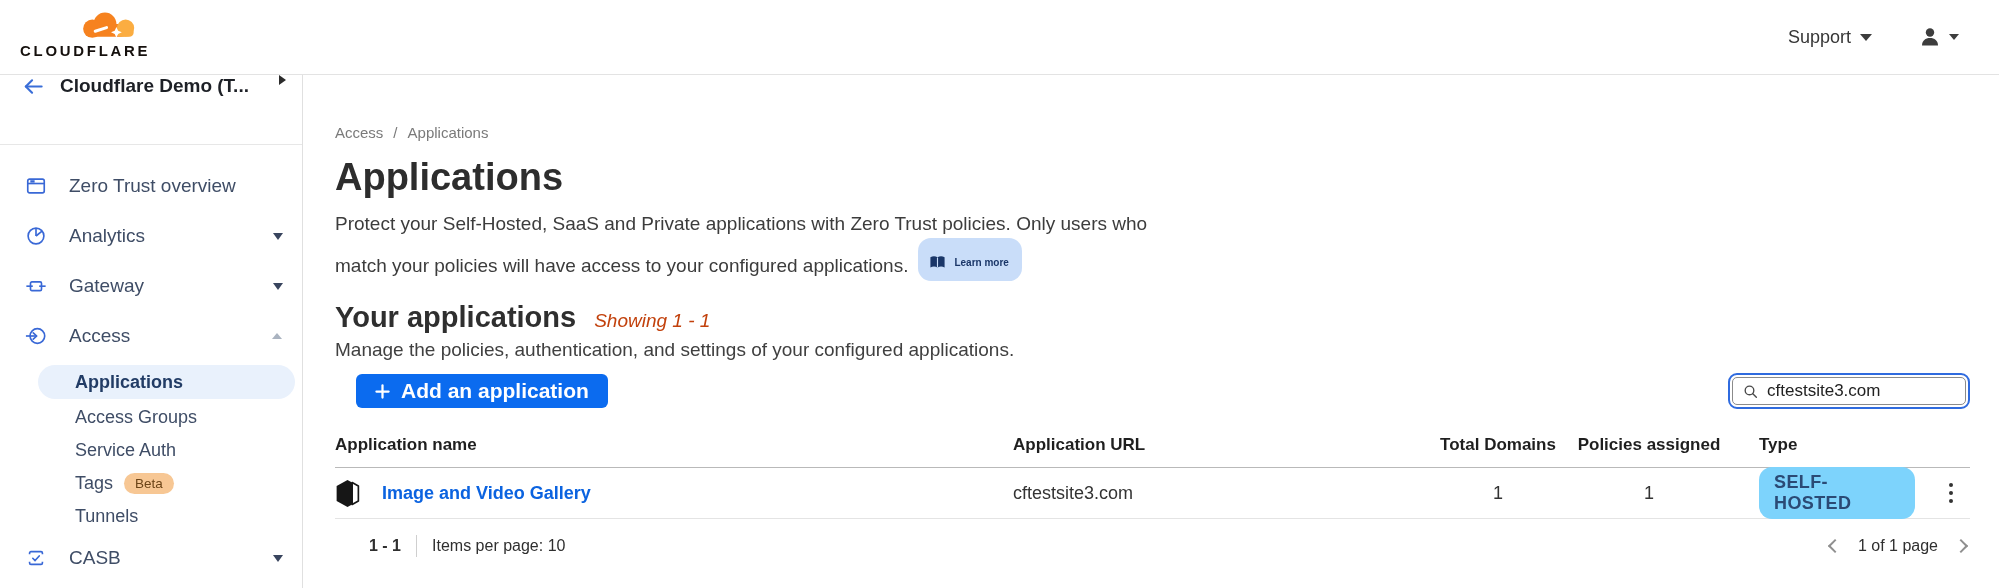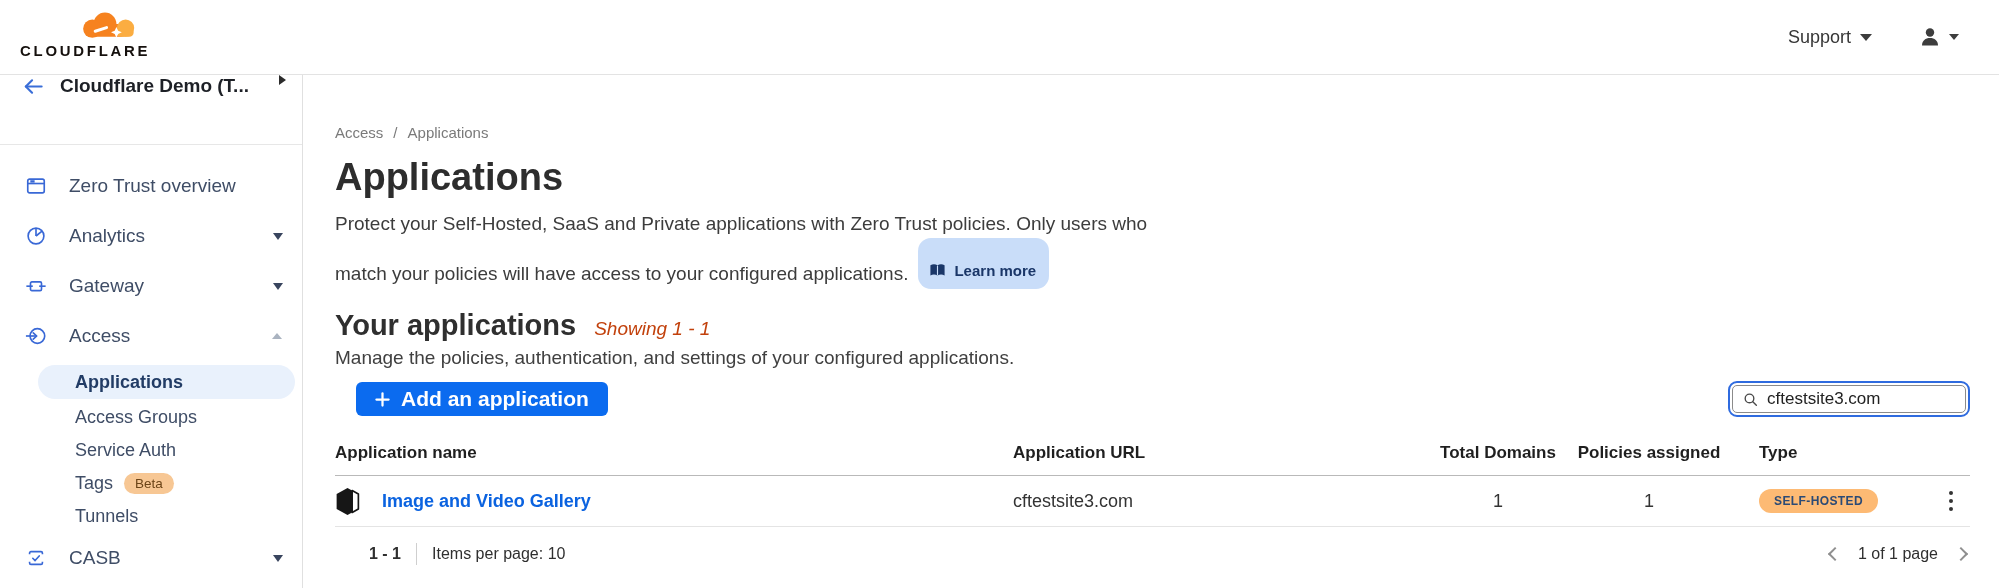--- a/index.html
+++ b/index.html
@@ -37,21 +37,21 @@
   .sub-item { height:33px; display:flex; align-items:center; padding-left:75px; font-size:18px; color:#3f4d66; cursor:pointer; white-space:nowrap; }
   .sub-item.selected { height:34px; margin:2px 7px 2px 38px; padding-left:37px; background:#e9f1fc; border-radius:17px; font-weight:bold; color:#223c66; }
   .beta-badge { margin-left:11px; background:#f7c794; color:#6b4417; font-size:13.5px; padding:3px 11px; border-radius:11px; }
 
   
   .main { flex:1; padding:49px 29px 0 32px; }
   .breadcrumb { display:flex; gap:10px; font-size:15px; color:#7a7a7a; }
   .crumb-current { color:#7a7a7a; }
   .page-title { margin:14px 0 0 0; font-size:38px; line-height:44px; font-weight:bold; color:#2d2d2d; }
   .desc { margin-top:10px; font-size:19px; line-height:29px; color:#3c3c3c; }
-  .learn-more { display:inline-flex; align-items:center; gap:8px; background:#c9ddf9; color:#1a3668; font-size:15px; font-weight:600; padding:18px 13px 4px 11px; border-radius:13px; margin-left:10px; cursor:pointer; vertical-align:2px; }
+  .learn-more { display:inline-flex; align-items:center; gap:8px; background:#c9ddf9; color:#1a3668; font-size:10px; font-weight:600; padding:10px 13px 4px 11px; border-radius:13px; margin-left:10px; cursor:pointer; vertical-align:2px; }
   .section-head { display:flex; align-items:baseline; gap:18px; margin-top:20px; }
   .section-title { margin:0; font-size:29px; font-weight:bold; color:#2f2f2f; }
   .showing { font-size:19px; font-style:italic; color:#c2410c; }
   .subtitle { margin-top:5px; font-size:19px; color:#404040; }
 
   .toolbar { display:flex; align-items:center; justify-content:space-between; margin-top:12px; }
   .add-btn { display:flex; align-items:center; gap:11px; background:#0b6bef; color:#fff; border:none; height:34px; padding:0 19px; margin-left:21px; border-radius:6px; font-size:21px; font-weight:600; font-family:inherit; cursor:pointer; }
   .search-wrap { border:2px solid #2f6bdf; border-radius:9px; padding:2px; background:#fff; }
   .search-box { border:1px solid #8b8b8b; border-radius:5px; height:28px; width:234px; display:flex; align-items:center; gap:9px; padding:0 10px; background:#fff; }
   .search-box input { border:none; outline:none; background:transparent; font-family:inherit; font-size:17px; color:#222; width:100%; padding:0; }
@@ -61,21 +61,21 @@
   .thead { display:flex; align-items:flex-start; height:33px; border-bottom:1px solid #b9b9b9; font-size:17px; font-weight:bold; color:#1f1f1f; }
   .trow  { display:flex; align-items:center; height:51px; border-bottom:1px solid #e4e4e4; font-size:18px; color:#333; }
   .c-name { flex:0 0 678px; display:flex; align-items:center; gap:22px; }
   .c-url { flex:0 0 420px; }
   .c-domains { flex:0 0 130px; text-align:center; }
   .c-policies { flex:0 0 172px; text-align:center; }
   .c-type { flex:0 0 180px; padding-left:24px; }
   .c-menu { flex:1; display:flex; justify-content:flex-end; padding-right:10px; }
   .app-link { color:#0b63e0; font-weight:600; cursor:pointer; }
   .cube { flex-shrink:0; }
-  .type-badge { display:inline-block; background:#fdba74; color:#2b4a75; font-size:12px; font-weight:bold; letter-spacing:.4px; padding:5px 15px; border-radius:13px; }
+  .type-badge { display:inline-block; background:#7dd3fc; color:#2b4a75; font-size:18px; font-weight:bold; letter-spacing:.4px; padding:5px 15px; border-radius:13px; }
   .dots { display:flex; flex-direction:column; gap:3.5px; padding:5px 7px; cursor:pointer; }
   .dots i { width:4.5px; height:4.5px; border-radius:50%; background:#333; }
 
   
   .pager { display:flex; align-items:center; justify-content:space-between; margin-top:16px; }
   .pager-left { display:flex; align-items:center; gap:15px; padding-left:34px; font-size:16px; color:#2f2f2f; }
   .range { font-weight:bold; }
   .vdiv { width:1px; height:22px; background:#cfcfcf; }
   .pager-right { display:flex; align-items:center; gap:18px; font-size:16px; color:#2f2f2f; padding-right:4px; }
   .pchev { width:10px; height:10px; border-left:2px solid #8f8f8f; border-bottom:2px solid #8f8f8f; cursor:pointer; }

